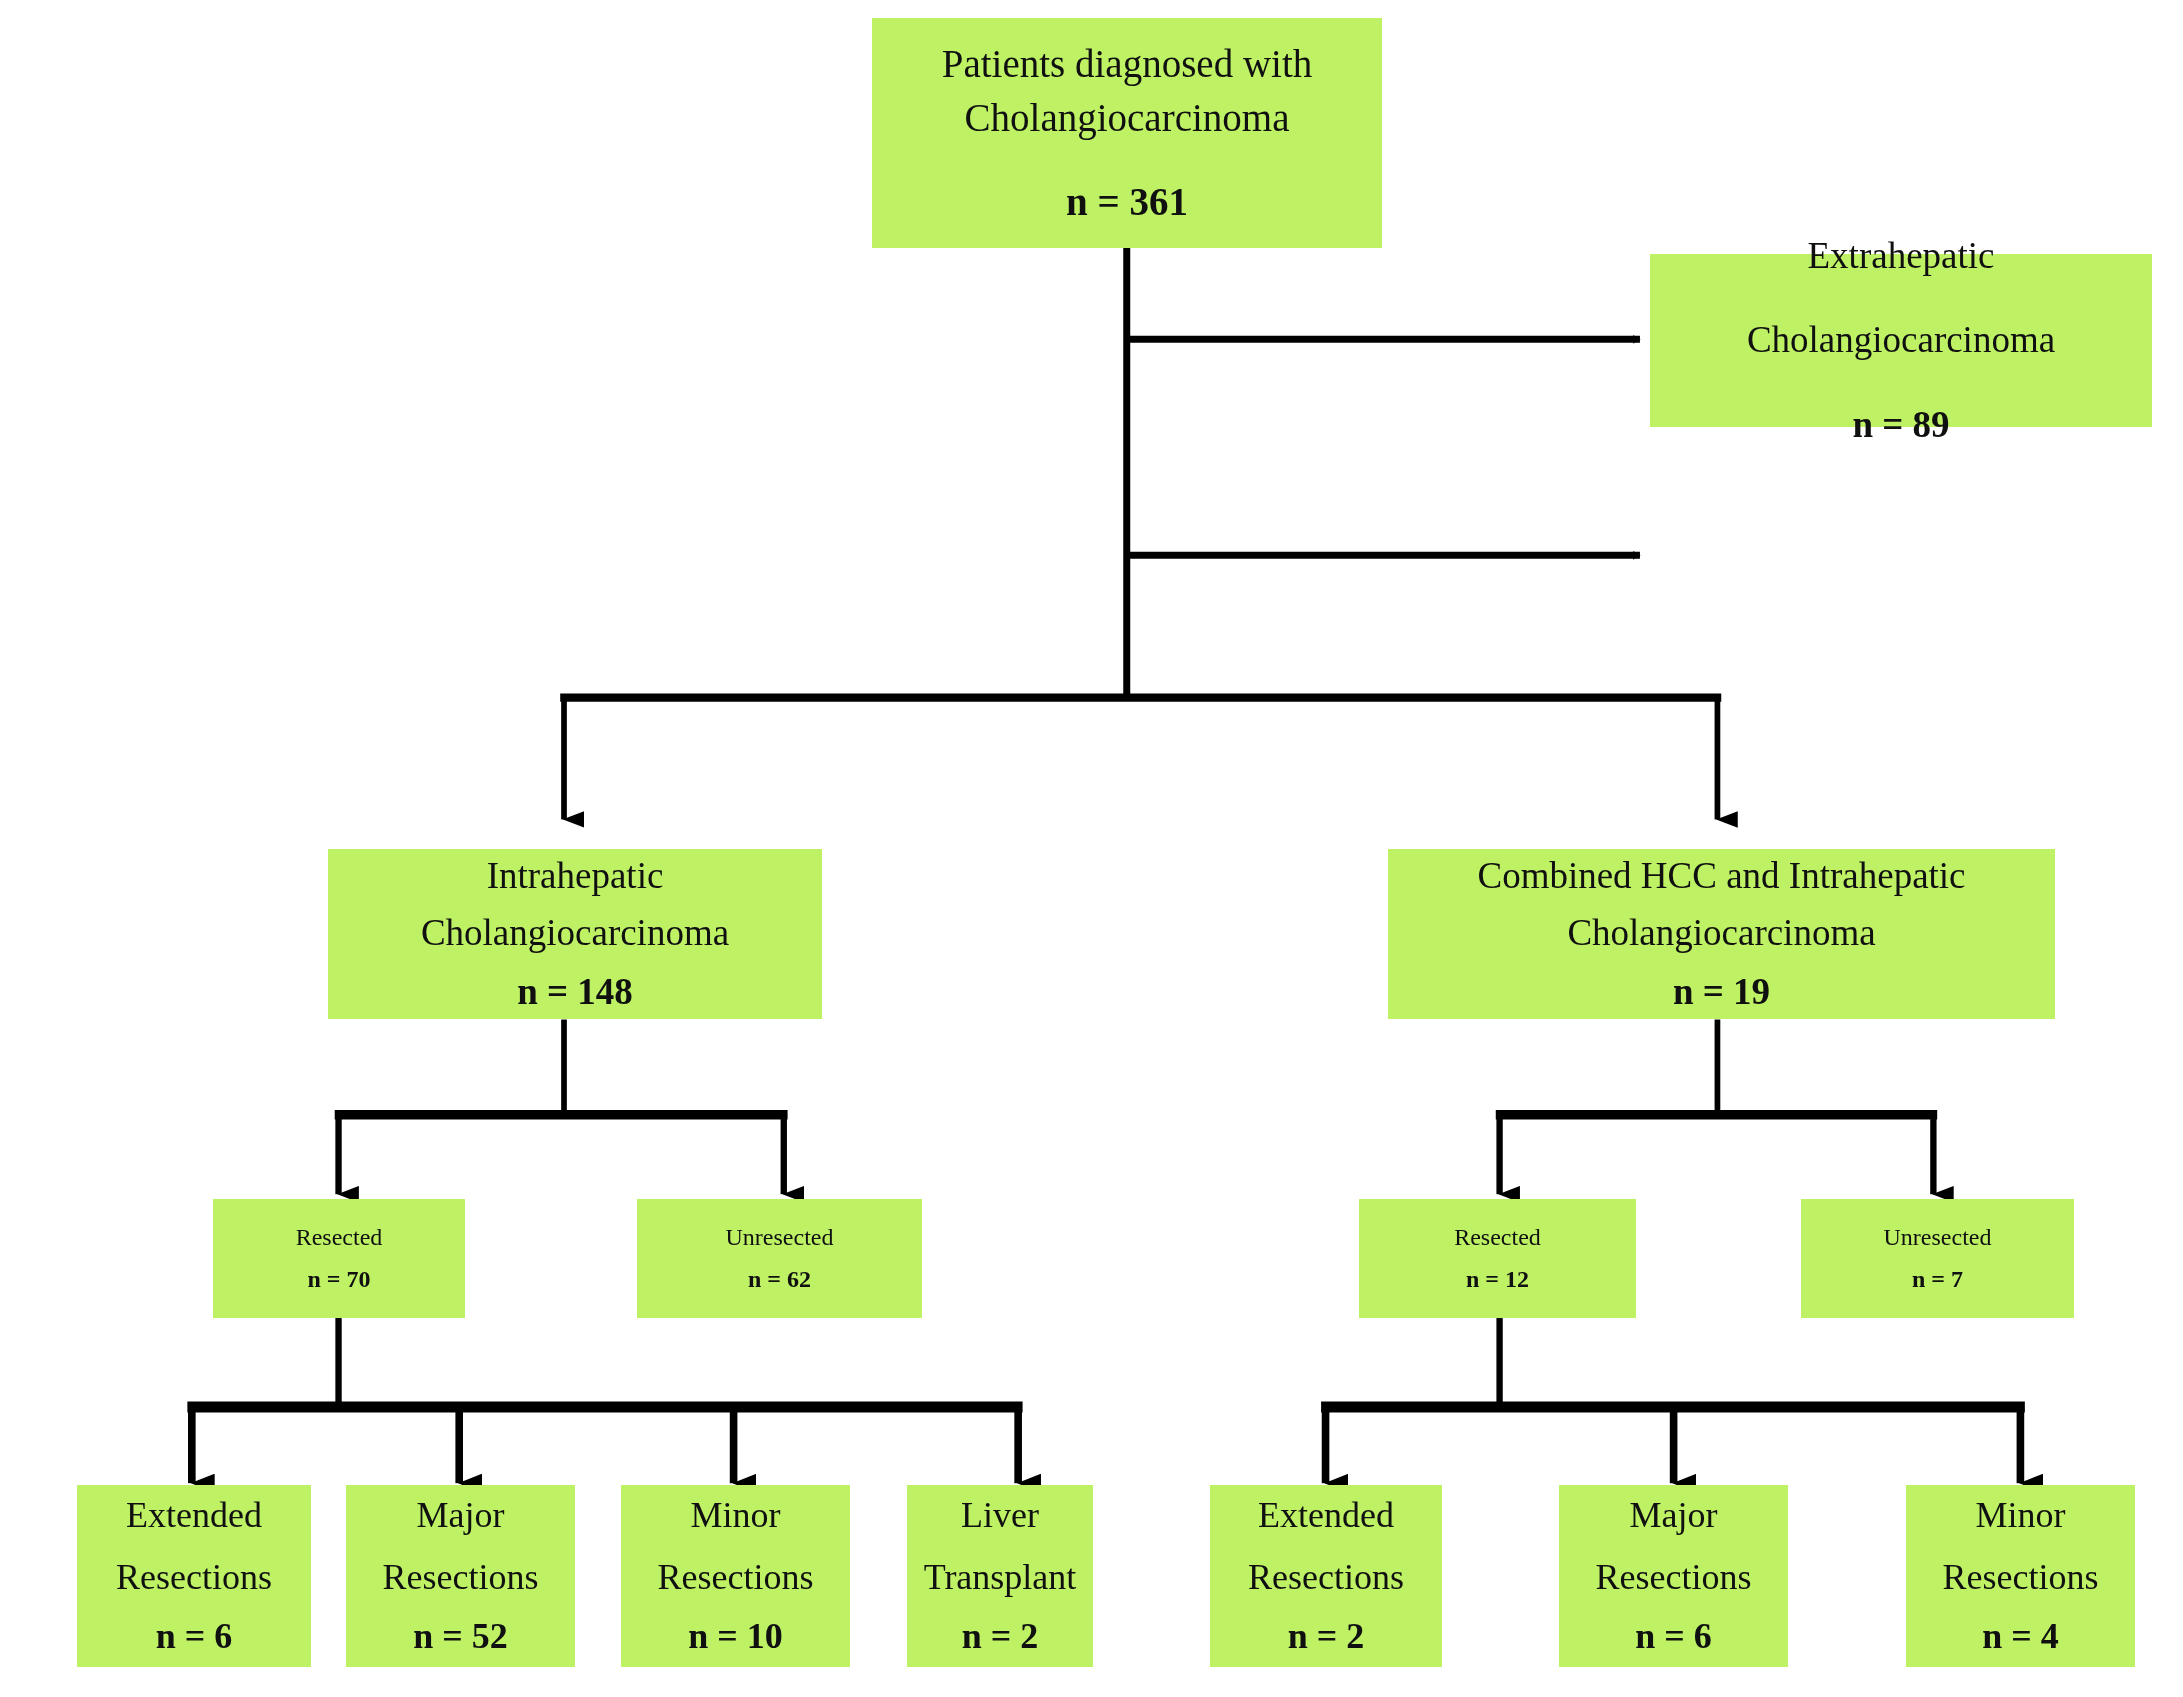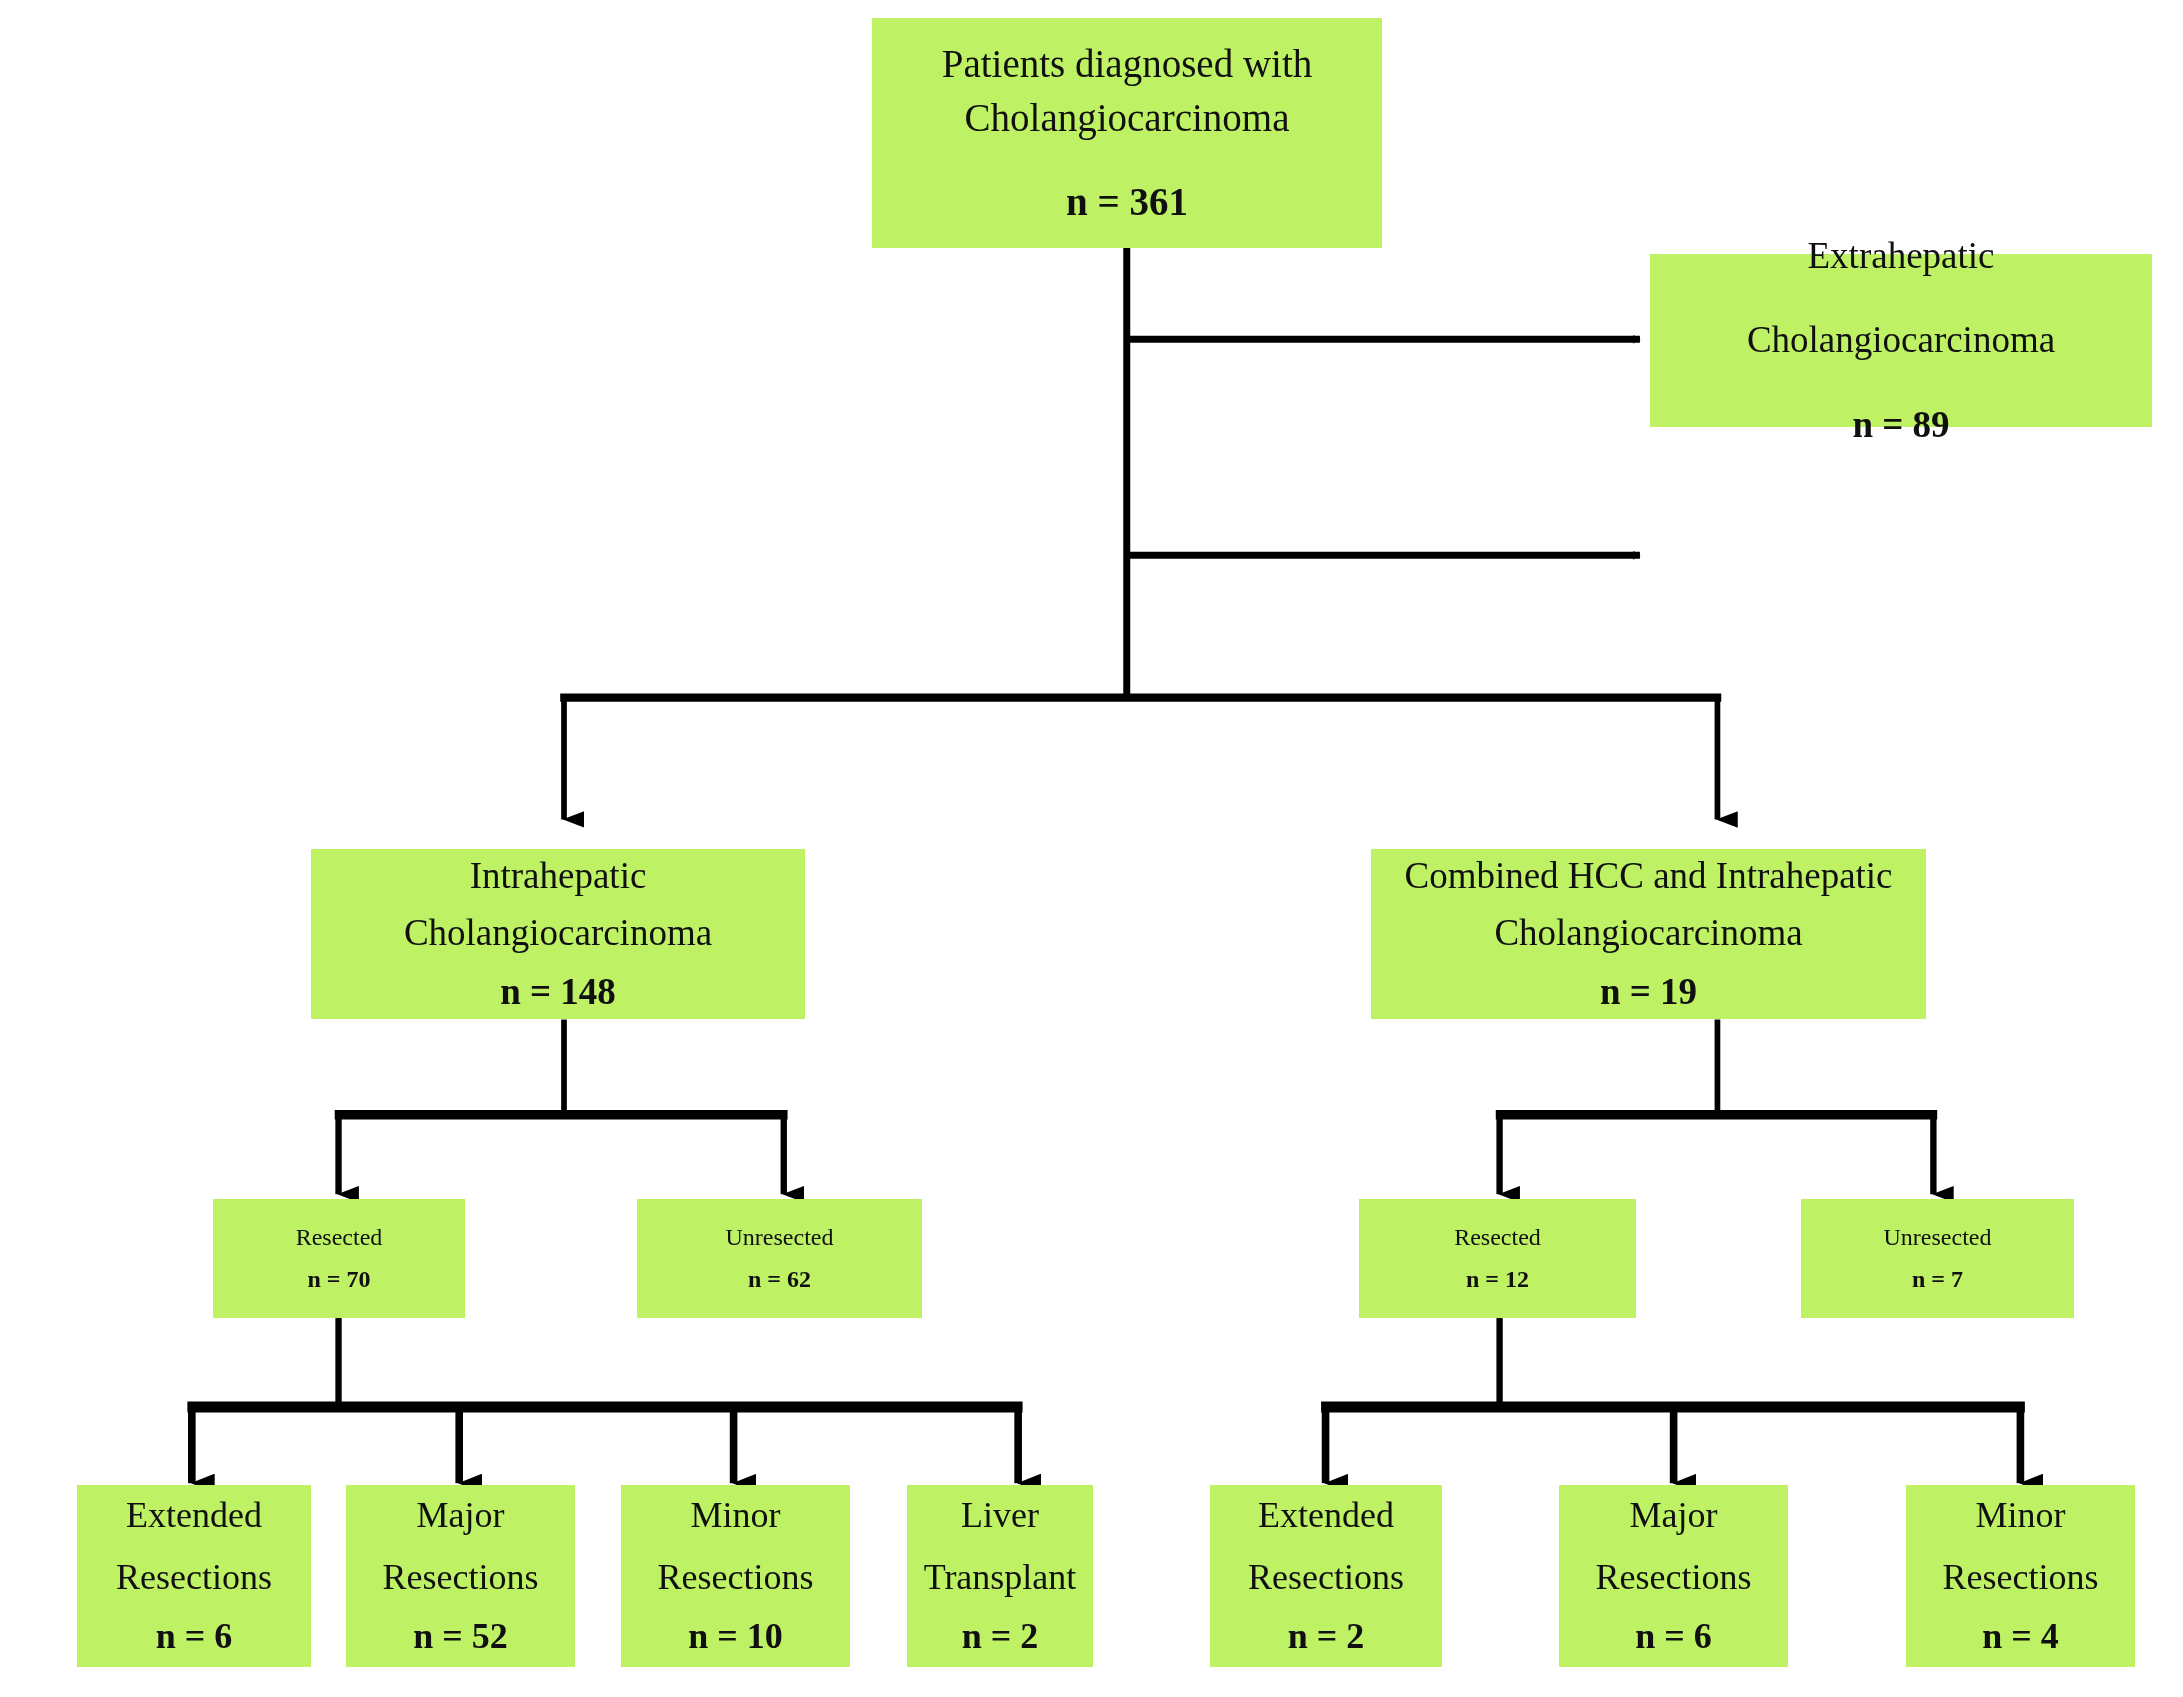--- a/index.html
+++ b/index.html
@@ -43,21 +43,21 @@
     font-weight: normal;
     white-space: nowrap;
   }
   .node .count-line {
     font-weight: bold;
     white-space: nowrap;
   }
   
   .node.size-root { font-size: 39px; }
   .node.size-branch { font-size: 37px; gap: 32px; }
-  .node.size-mid { font-size: 37px; }
+  .node.size-mid { font-size: 37px; margin-left: 17px; }
   .node.size-small { font-size: 24px; }
   .node.size-leaf { font-size: 36px; }
 
   
   .node.gap-root .count-line { margin-top: 33px; }
   .node.gap-branch .count-line { margin-top: 5.1px; }
   .node.gap-gall .count-line { margin-top: 11.4px; }
   .node.gap-mid .count-line { margin-top: 10.2px; text-align: right; }
   .node.gap-small .count-line { margin-top: 11.4px; }
   .node.gap-leaf .count-line { margin-top: 12px; }
@@ -146,21 +146,21 @@
     <div class="count-line">n = 89</div>
   </div>
 
 
   <div class="node size-mid gap-mid" style="left:311px; top:849px; width:494px; height:170px;">
     <div class="title-line">Intrahepatic</div>
     <div class="title-line">Cholangiocarcinoma</div>
     <div class="count-line">n = 148</div>
   </div>
 
-  <div class="node size-mid gap-mid" style="left:1371px; top:849px; width:555px; height:170px;">
+  <div class="node size-mid gap-mid" style="left:1371px; top:849px; width:667px; height:170px;">
     <div class="title-line">Combined HCC and Intrahepatic</div>
     <div class="title-line">Cholangiocarcinoma</div>
     <div class="count-line">n = 19</div>
   </div>
 
   <div class="node size-small gap-small" style="left:213px; top:1199px; width:252px; height:119px;">
     <div class="title-line">Resected</div>
     <div class="count-line">n = 70</div>
   </div>
 

